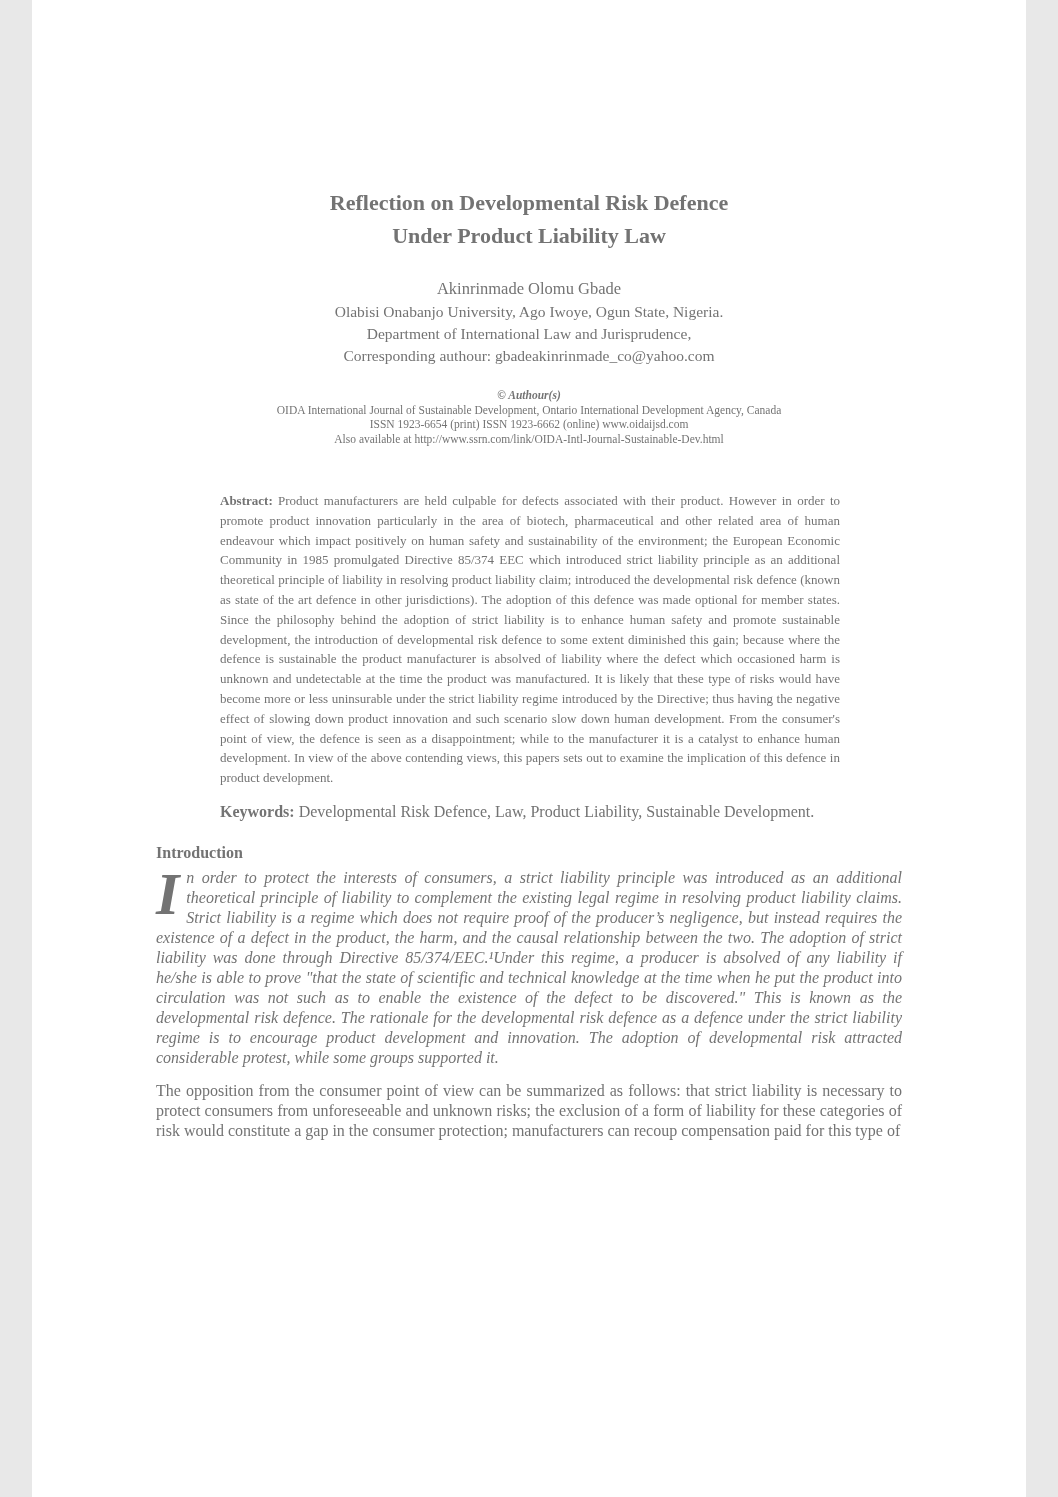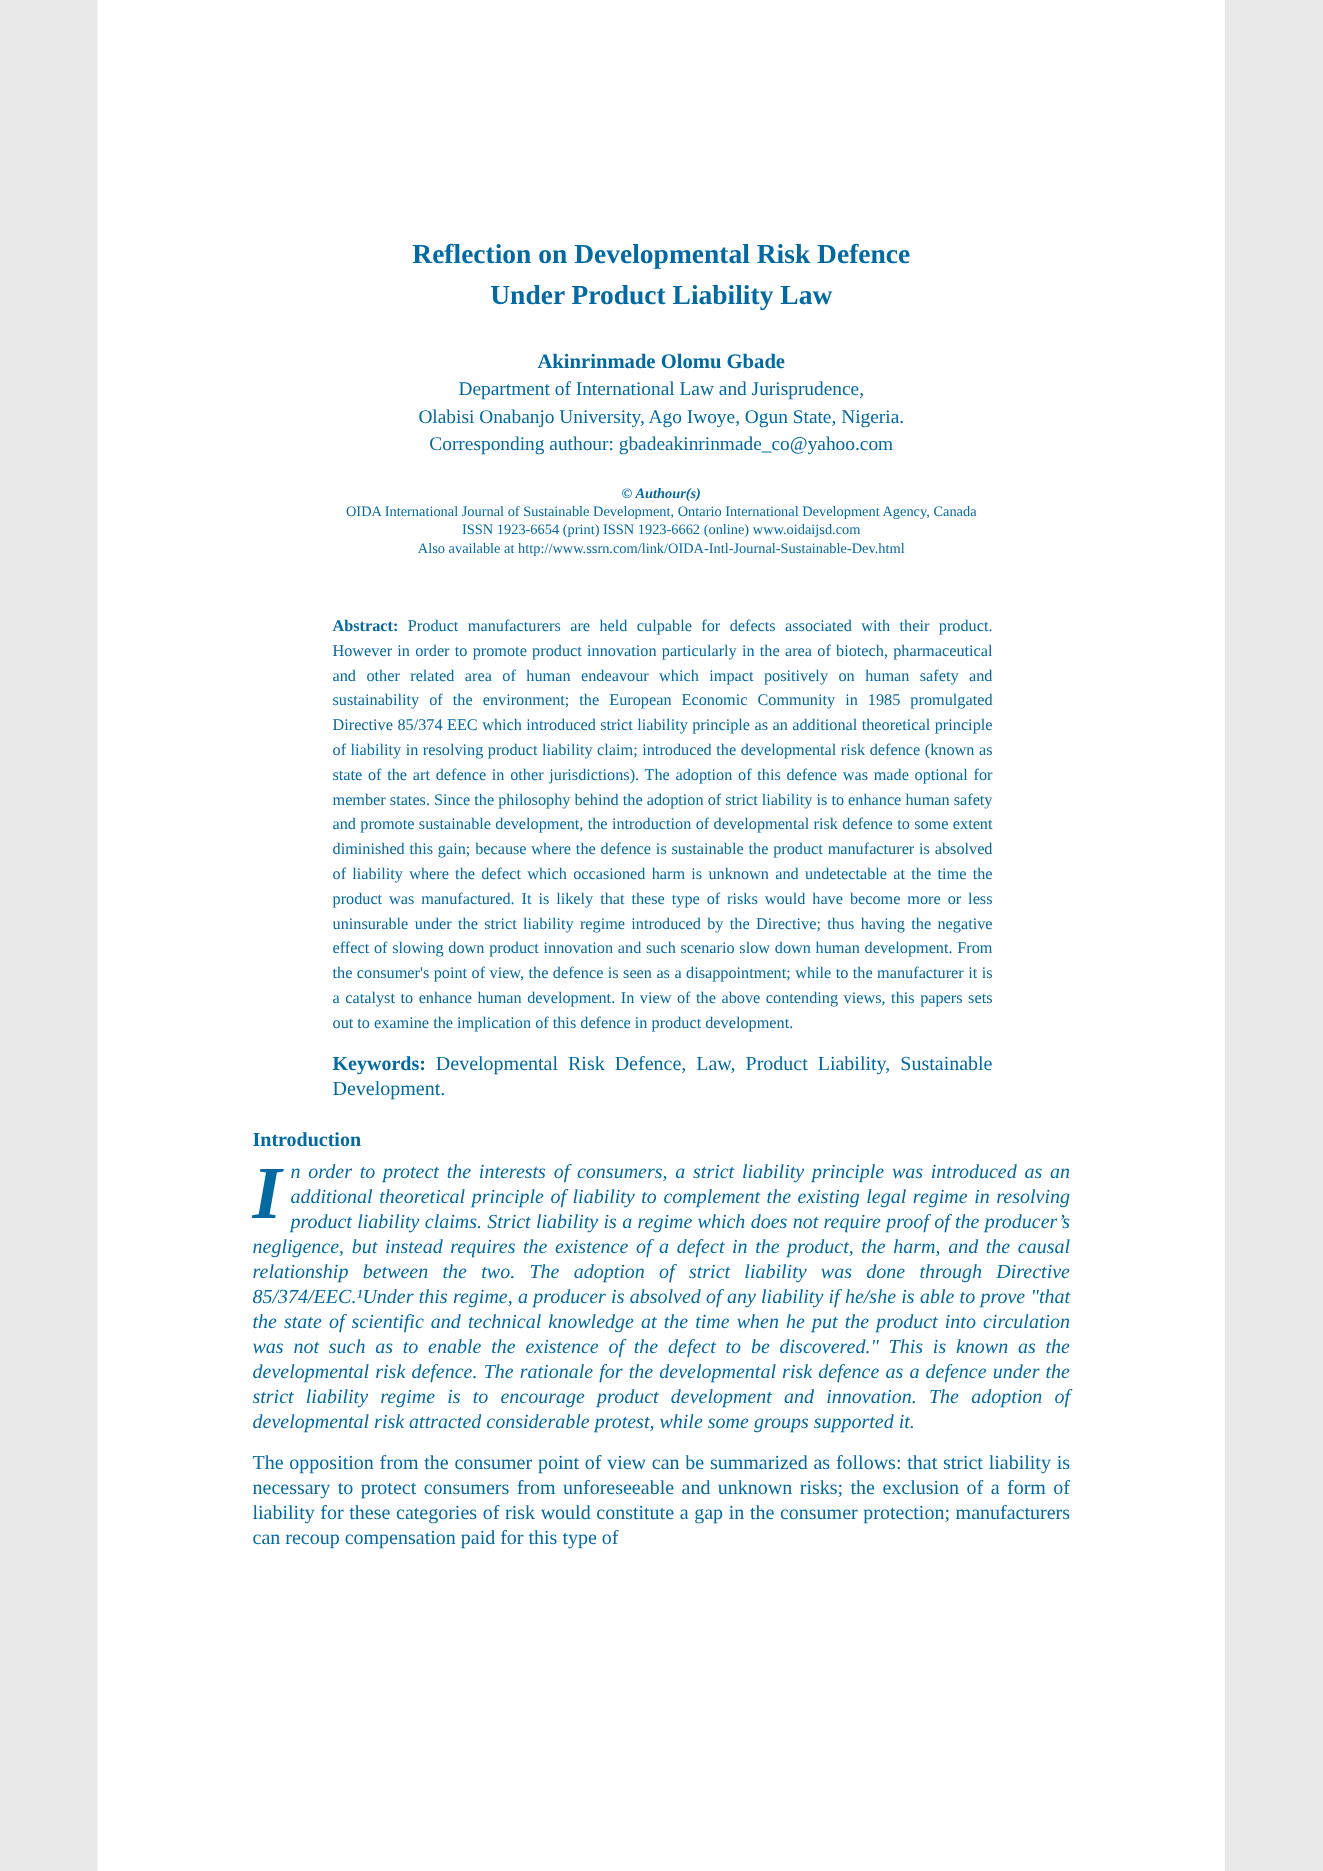--- a/index.html
+++ b/index.html
@@ -2,41 +2,41 @@
 <html><head>
 <meta charset="utf-8">
 <style>
   html, body {
     margin: 0;
     padding: 0;
     background: #e8e8e8;
   }
   .page {
     position: relative;
-    width: 902px;
+    width: 994px;
     height: 1497px;
     margin: 0 auto;
     background: #ffffff;
-    color: #0369a1;
+    color: #737373;
     font-family: "Liberation Serif", "DejaVu Serif", serif;
     overflow: hidden;
     box-sizing: border-box;
     padding: 186px 124px 0 124px;
   }
   .title-block {
     text-align: center;
     font-size: 22px;
     font-weight: bold;
     line-height: 33px;
     margin: 0 0 26px 0;
   }
   .author-name {
     text-align: center;
     font-size: 16.5px;
-    font-weight: bold;
+    font-weight: normal;
     line-height: 21px;
     margin: 0 0 2px 0;
   }
   .author-line {
     text-align: center;
     font-size: 15.5px;
     line-height: 22px;
   }
   .publisher-block {
     margin-top: 21px;
@@ -110,22 +110,22 @@
 <body>
 
 <div class="page">
 
   <h1 class="title-block">
     <span>Reflection on Developmental Risk Defence</span><br>
     <span>Under Product Liability Law</span>
   </h1>
 
   <div class="author-name">Akinrinmade Olomu Gbade</div>
+  <div class="author-line">Olabisi Onabanjo University, Ago Iwoye, Ogun State, Nigeria.</div>
   <div class="author-line">Department of International Law and Jurisprudence,</div>
-  <div class="author-line">Olabisi Onabanjo University, Ago Iwoye, Ogun State, Nigeria.</div>
   <div class="author-line">Corresponding authour: gbadeakinrinmade_co@yahoo.com</div>
 
   <div class="publisher-block">
     <div class="copyright-line">© Authour(s)</div>
     <div>OIDA International Journal of Sustainable Development, Ontario International Development Agency, Canada</div>
     <div>ISSN 1923-6654 (print) ISSN 1923-6662 (online) www.oidaijsd.com</div>
     <div>Also available at http://www.ssrn.com/link/OIDA-Intl-Journal-Sustainable-Dev.html</div>
   </div>
 
   <p class="abstract-block"><span class="bold-label">Abstract:</span> <span>Product manufacturers are held culpable for defects associated with their product. However in order to promote product innovation particularly in the area of biotech, pharmaceutical and other related area of human endeavour which impact positively on human safety and sustainability of the environment; the European Economic Community in 1985 promulgated Directive 85/374 EEC  which introduced strict liability principle as an additional theoretical principle of liability in resolving product liability claim; introduced the developmental risk defence  (known as state of the art defence in other jurisdictions). The adoption of this defence was made optional for member states. Since the philosophy behind the adoption of strict liability is to enhance human safety and promote sustainable development, the introduction of developmental risk defence to some extent diminished this gain; because where the defence is sustainable the product manufacturer is absolved of liability where the defect which occasioned harm is unknown and undetectable at the time the product was manufactured. It is likely that these type of risks would have become more or less uninsurable under the strict liability regime introduced by the Directive; thus having the negative effect of slowing down product innovation and such scenario slow down human development. From the consumer's point of view, the defence is seen as a disappointment; while to the manufacturer it is a catalyst to enhance human development. In view of the above contending views, this papers sets out to examine the implication of this defence in product development.</span></p>

